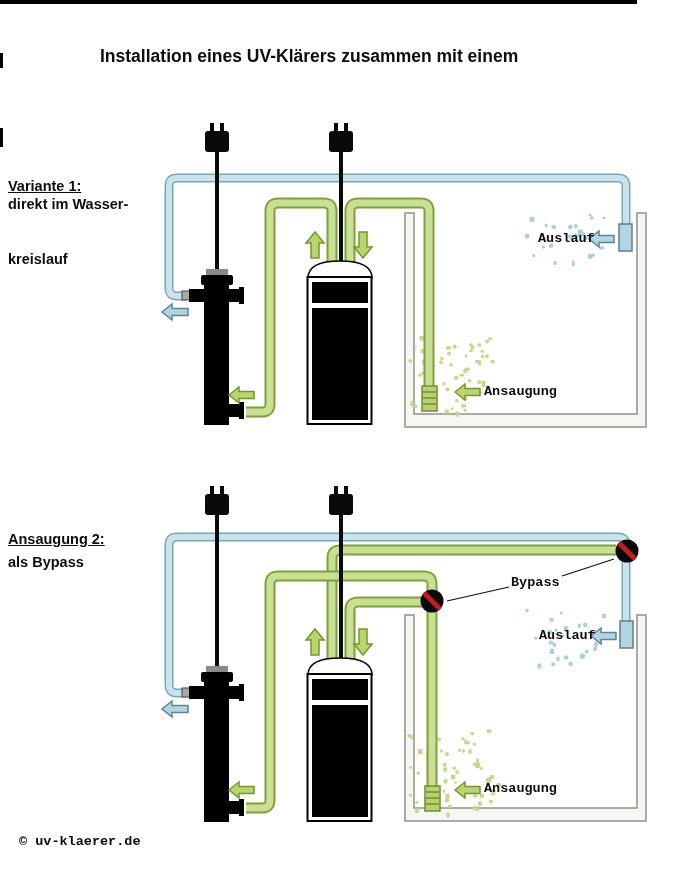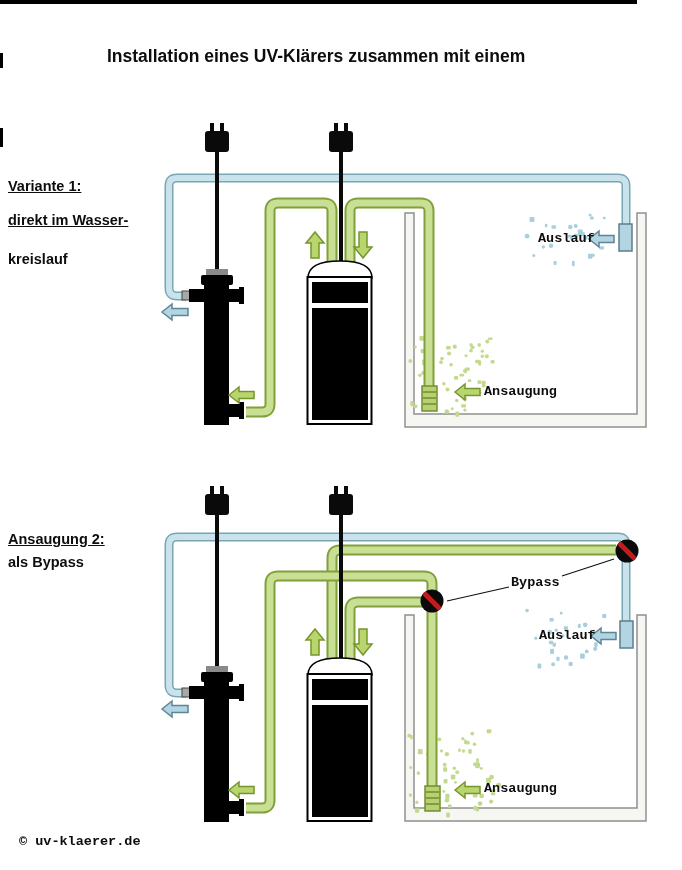--- a/index.html
+++ b/index.html
@@ -356,24 +356,24 @@
   <g>
     <circle class="valve" cx="432" cy="601" r="11.5"></circle>
     <line class="valveslash" x1="425.5" y1="594.5" x2="438.5" y2="607.5"></line>
   </g>
   <g>
     <circle class="valve" cx="627" cy="551" r="11.5"></circle>
     <line class="valveslash" x1="620.5" y1="544.5" x2="633.5" y2="557.5"></line>
   </g>
 </svg>
 
-<div class="lbl title-line" style="left:100px;top:42px;margin-left:7px;">Installation eines UV-Klärers zusammen mit einem</div>
+<div class="lbl title-line" style="left:100px;top:42px;">Installation eines UV-Klärers zusammen mit einem</div>
 
 <div class="lbl variant-head" style="left:8px;top:178px;">Variante 1:</div>
-<div class="lbl variant-desc" style="left:8px;top:212px;text-decoration:underline;">direkt im Wasser-</div>
+<div class="lbl variant-desc" style="left:8px;top:196px;">direkt im Wasser-</div>
 <div class="lbl variant-desc" style="left:8px;top:224px;margin-top:27px;">kreislauf</div>
 
 <div class="lbl variant-head" style="left:8px;top:531px;">Ansaugung 2:</div>
 <div class="lbl variant-desc" style="left:8px;top:554px;">als Bypass</div>
 
 <div class="lbl small-lbl" style="left:538px;top:231px;">Auslauf</div>
 <div class="lbl small-lbl" style="left:484px;top:384px;">Ansaugung</div>
 <div class="lbl small-lbl" style="left:511px;top:575px;">Bypass</div>
 <div class="lbl small-lbl" style="left:539px;top:628px;">Auslauf</div>
 <div class="lbl small-lbl" style="left:484px;top:781px;">Ansaugung</div>

